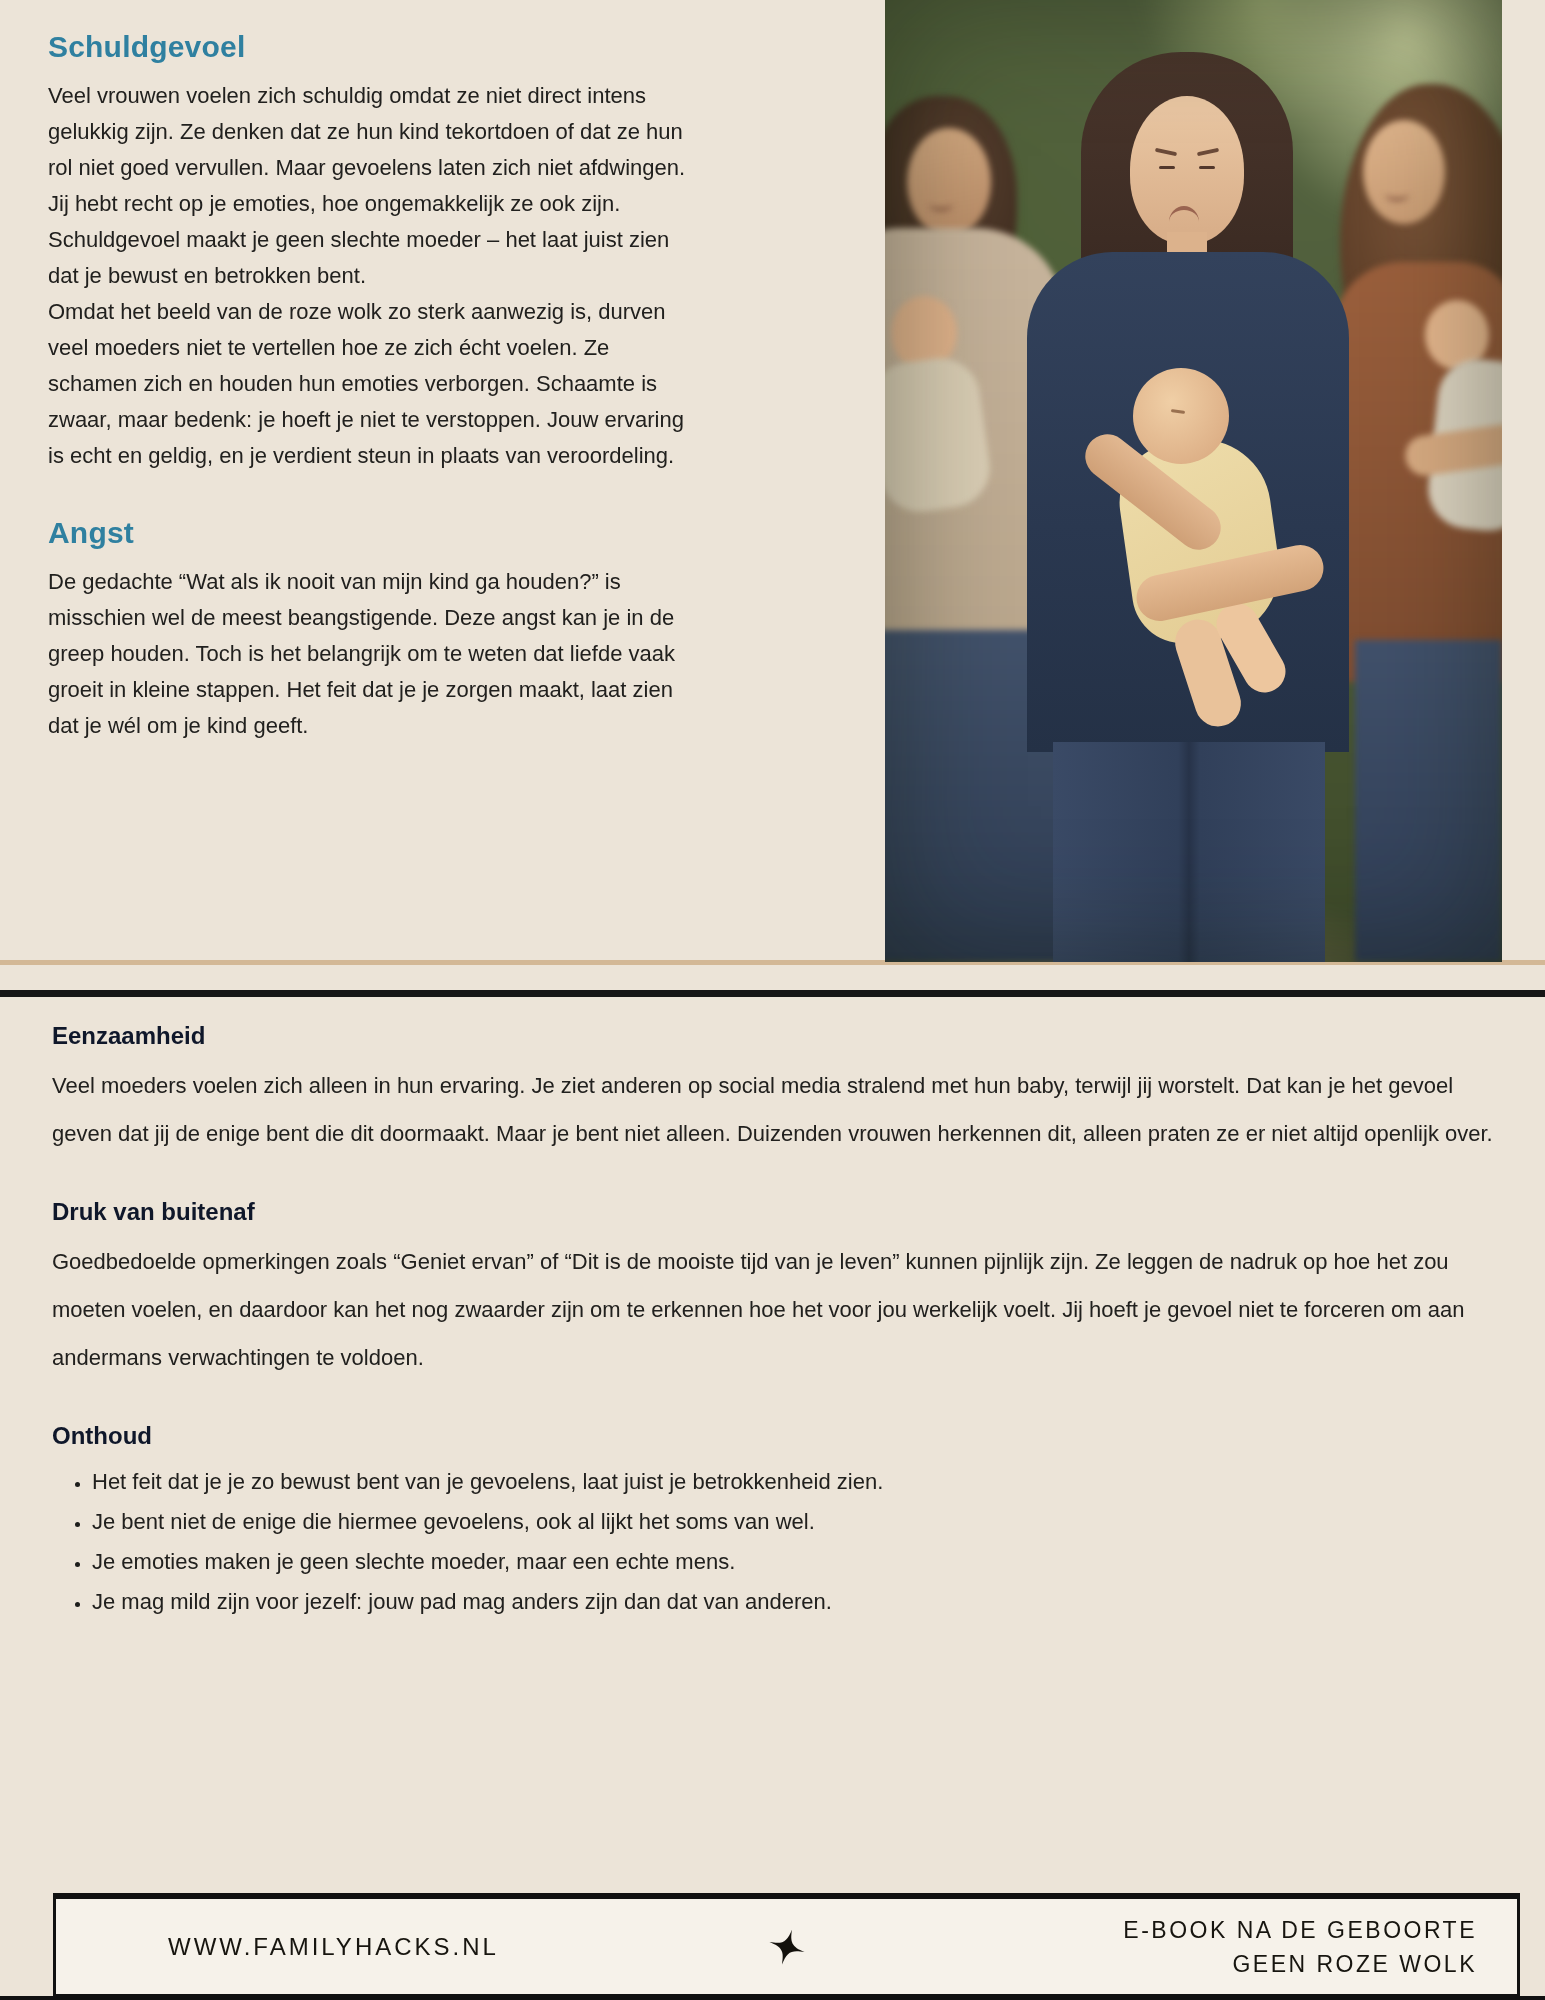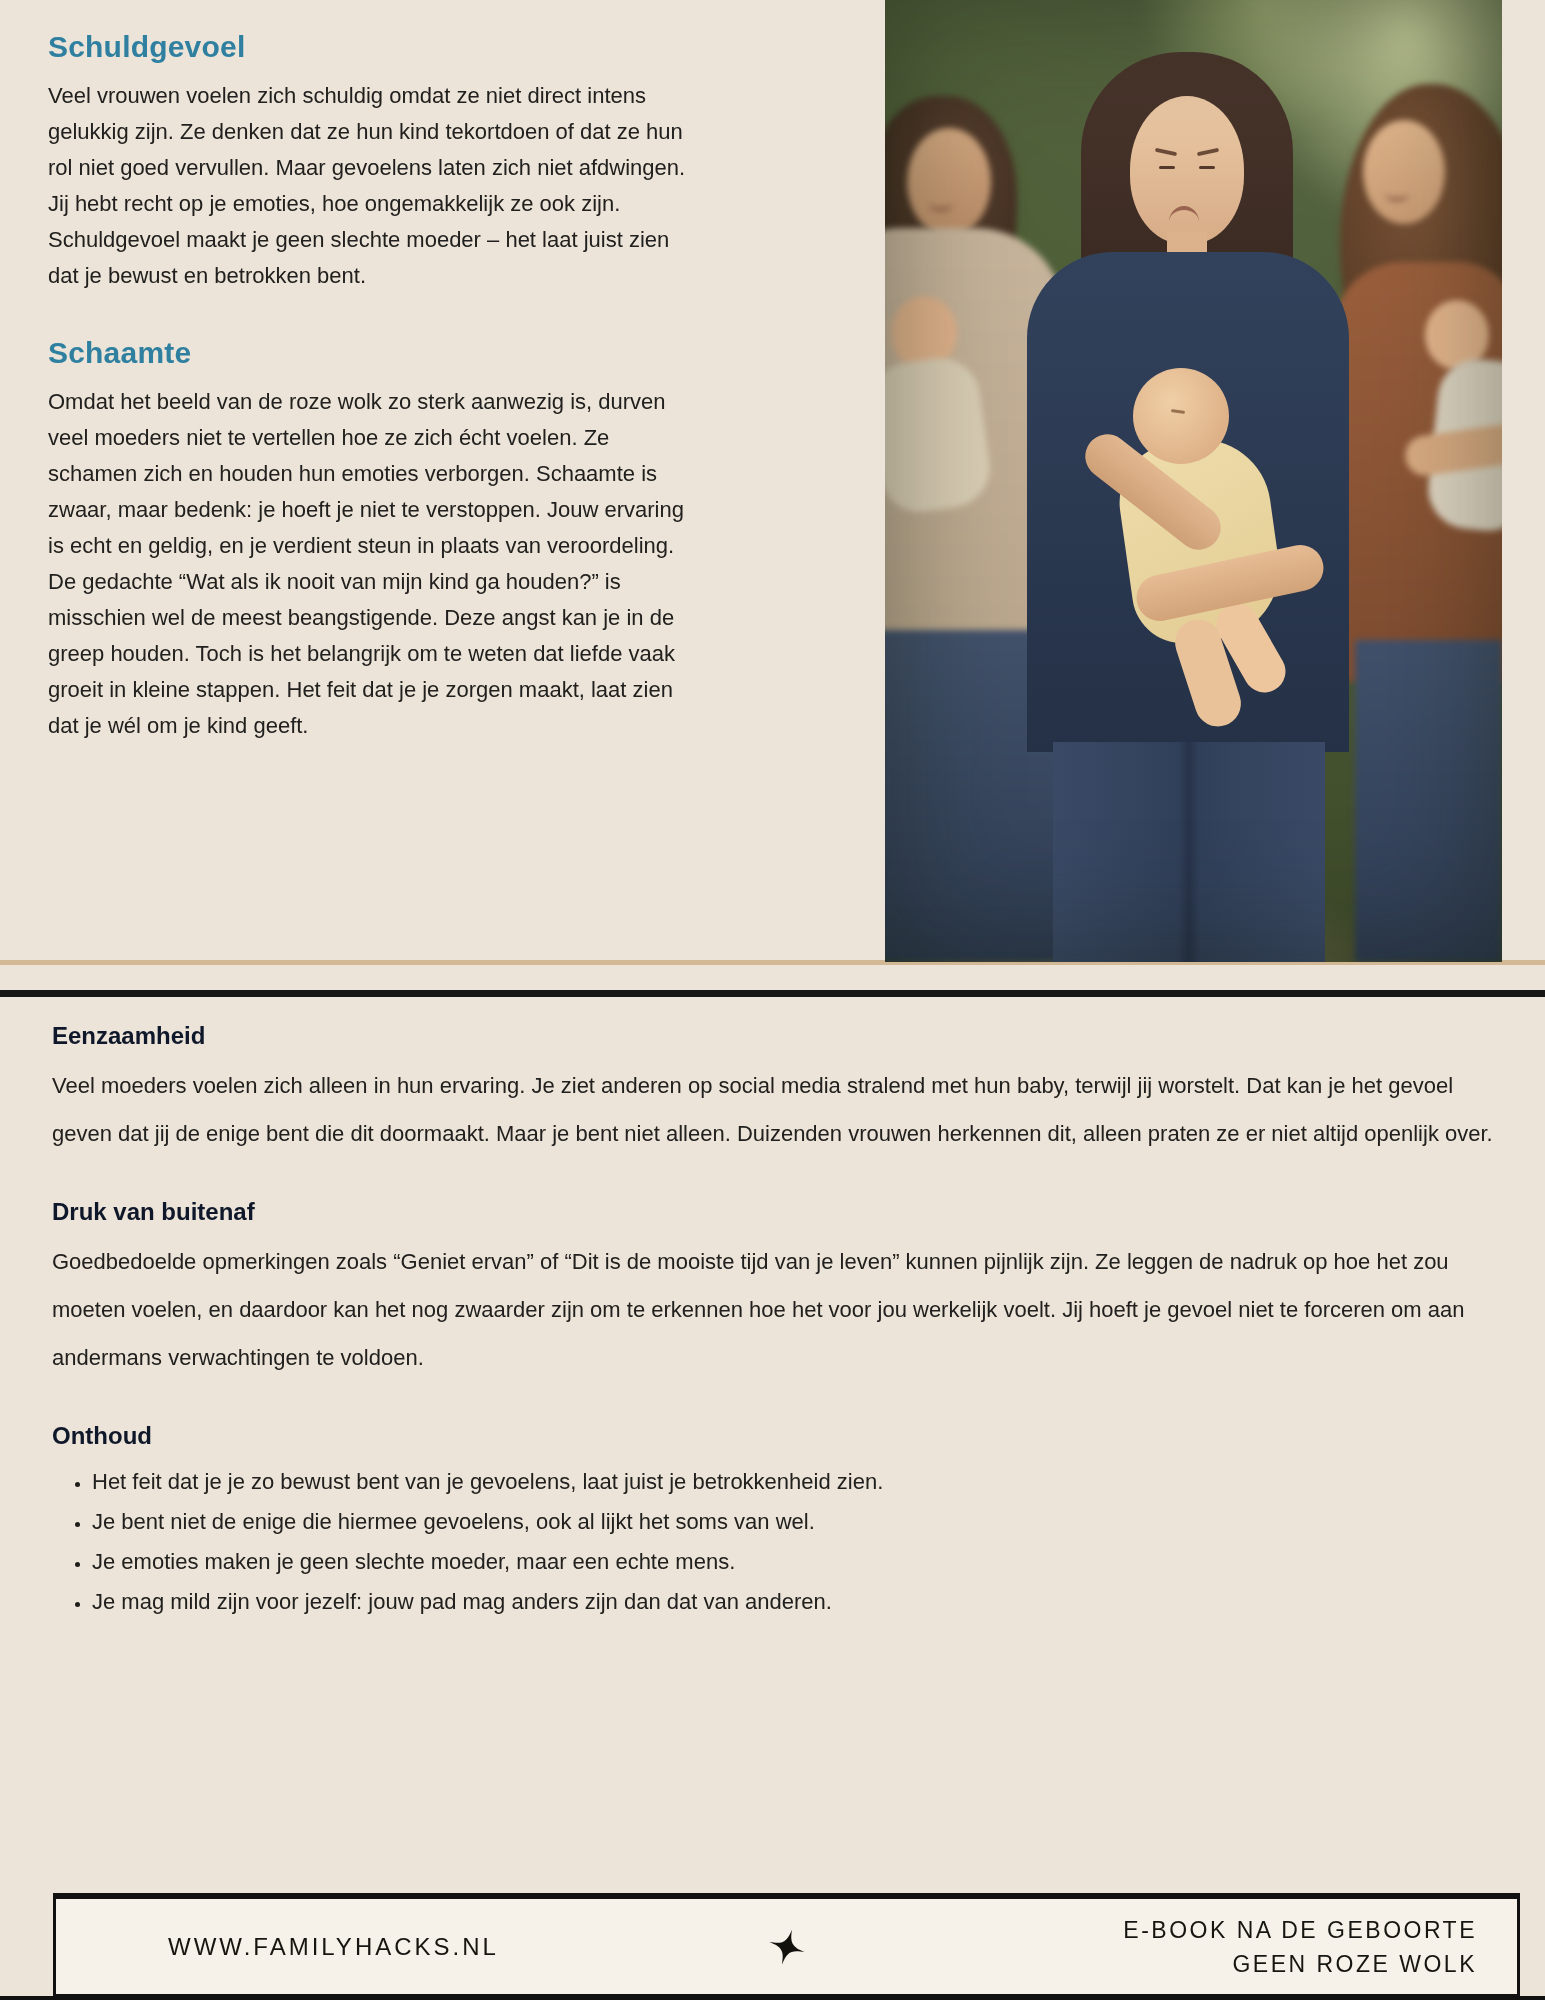--- a/index.html
+++ b/index.html
@@ -104,22 +104,22 @@
   .footer-star{position:absolute;left:50%;top:50%;transform:translate(-50%,-50%) rotate(16deg);width:38px;height:38px;}
   .footer-right{margin-left:auto;margin-right:40px;text-align:right;font-size:23px;letter-spacing:2.5px;line-height:34px;color:#17150f;}
   .page-bottom-bar{position:absolute;left:0;top:1996px;width:100%;height:4px;background:#111;z-index:5;}
 </style>
 </head>
 <body>
 
 <div class="top-text">
   <h2>Schuldgevoel</h2>
   <p>Veel vrouwen voelen zich schuldig omdat ze niet direct intens gelukkig zijn. Ze denken dat ze hun kind tekortdoen of dat ze hun rol niet goed vervullen. Maar gevoelens laten zich niet afdwingen. Jij hebt recht op je emoties, hoe ongemakkelijk ze ook zijn. Schuldgevoel maakt je geen slechte moeder – het laat juist zien dat je bewust en betrokken bent.</p>
-  <h2 class="gap">Schaamte</h2>
   <p>Omdat het beeld van de roze wolk zo sterk aanwezig is, durven veel moeders niet te vertellen hoe ze zich écht voelen. Ze schamen zich en houden hun emoties verborgen. Schaamte is zwaar, maar bedenk: je hoeft je niet te verstoppen. Jouw ervaring is echt en geldig, en je verdient steun in plaats van veroordeling.</p>
+  <h2 class="gap">Angst</h2>
   <p>De gedachte “Wat als ik nooit van mijn kind ga houden?” is misschien wel de meest beangstigende. Deze angst kan je in de greep houden. Toch is het belangrijk om te weten dat liefde vaak groeit in kleine stappen. Het feit dat je je zorgen maakt, laat zien dat je wél om je kind geeft.</p>
 </div>
 
 <div class="photo">
   <div class="ph-bg"></div>
 
   <div>
     <div class="ph-soft lm-hair"></div>
     <div class="ph-soft lm-face"></div>
     <div class="ph-soft lm-smile"></div>

